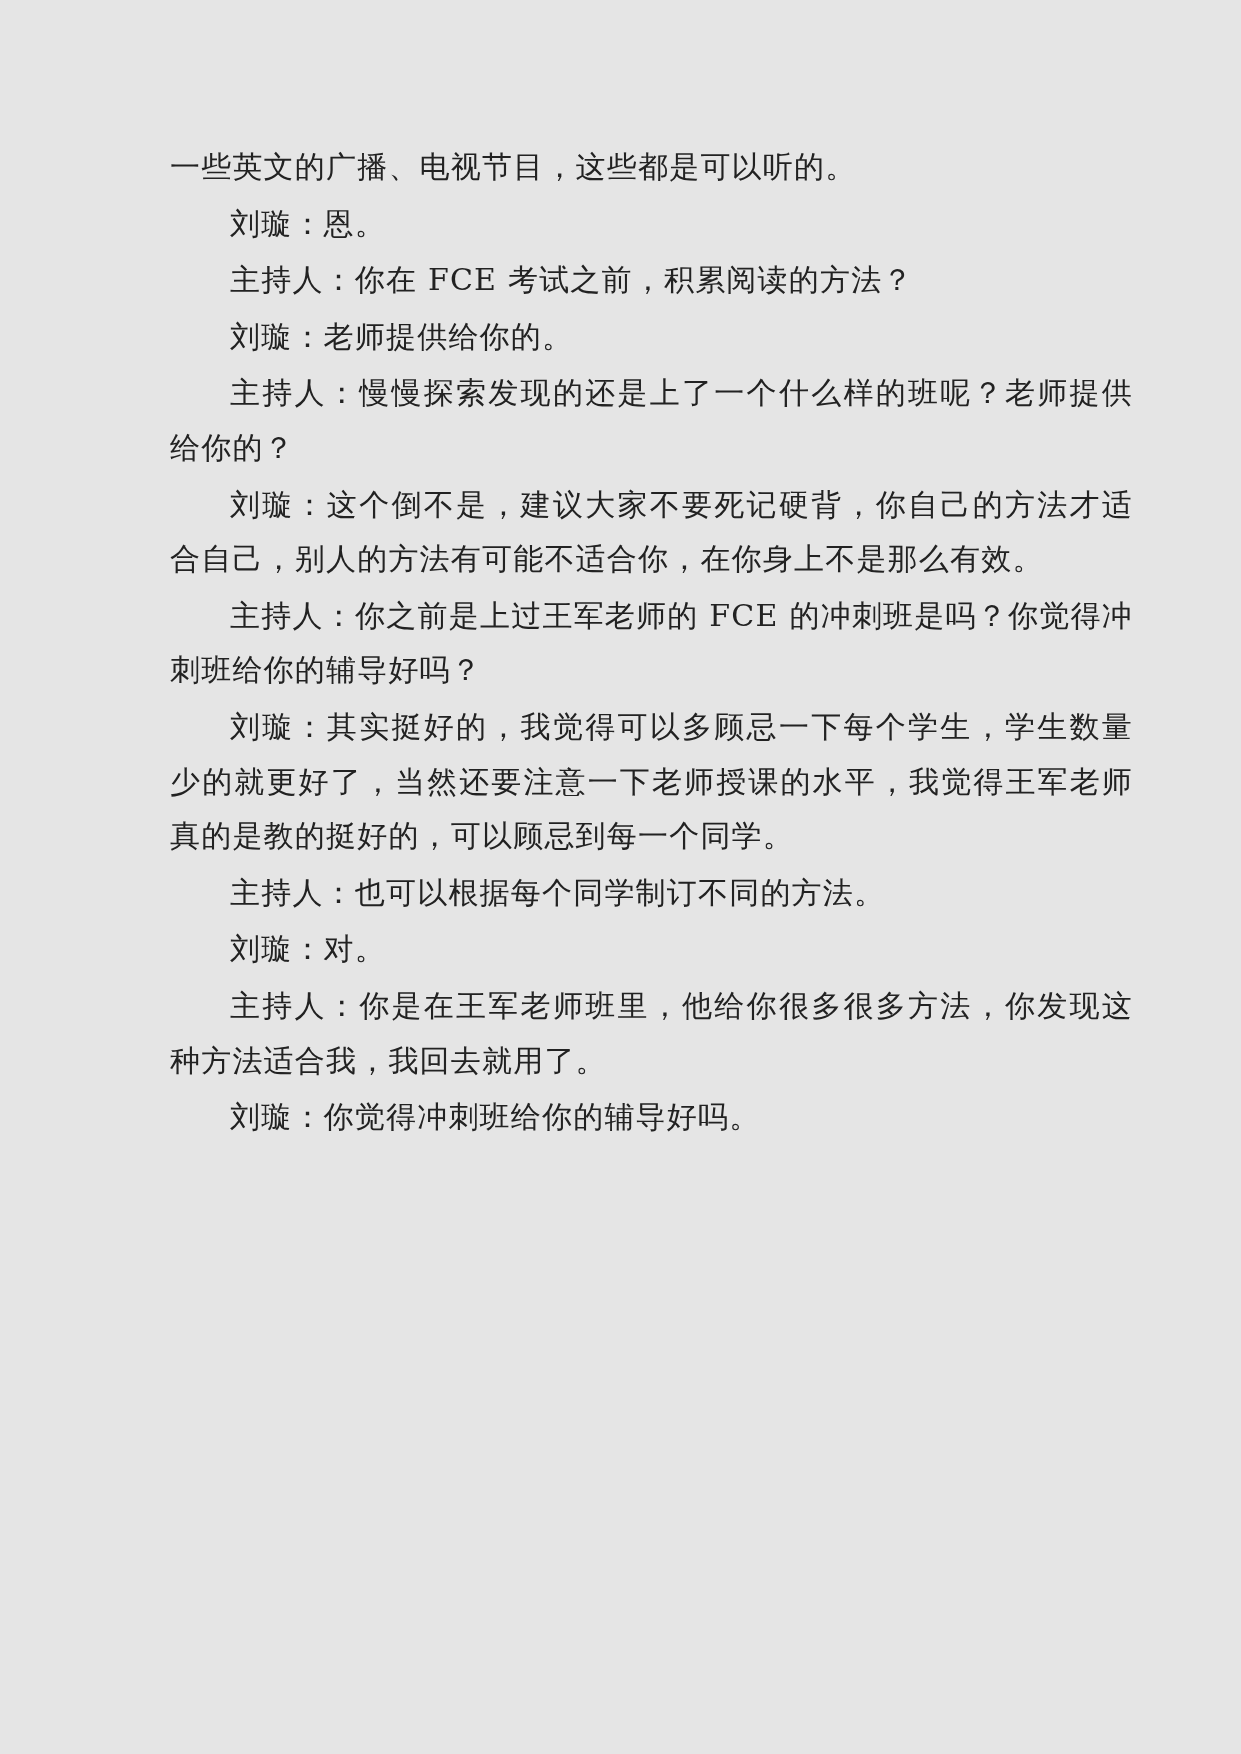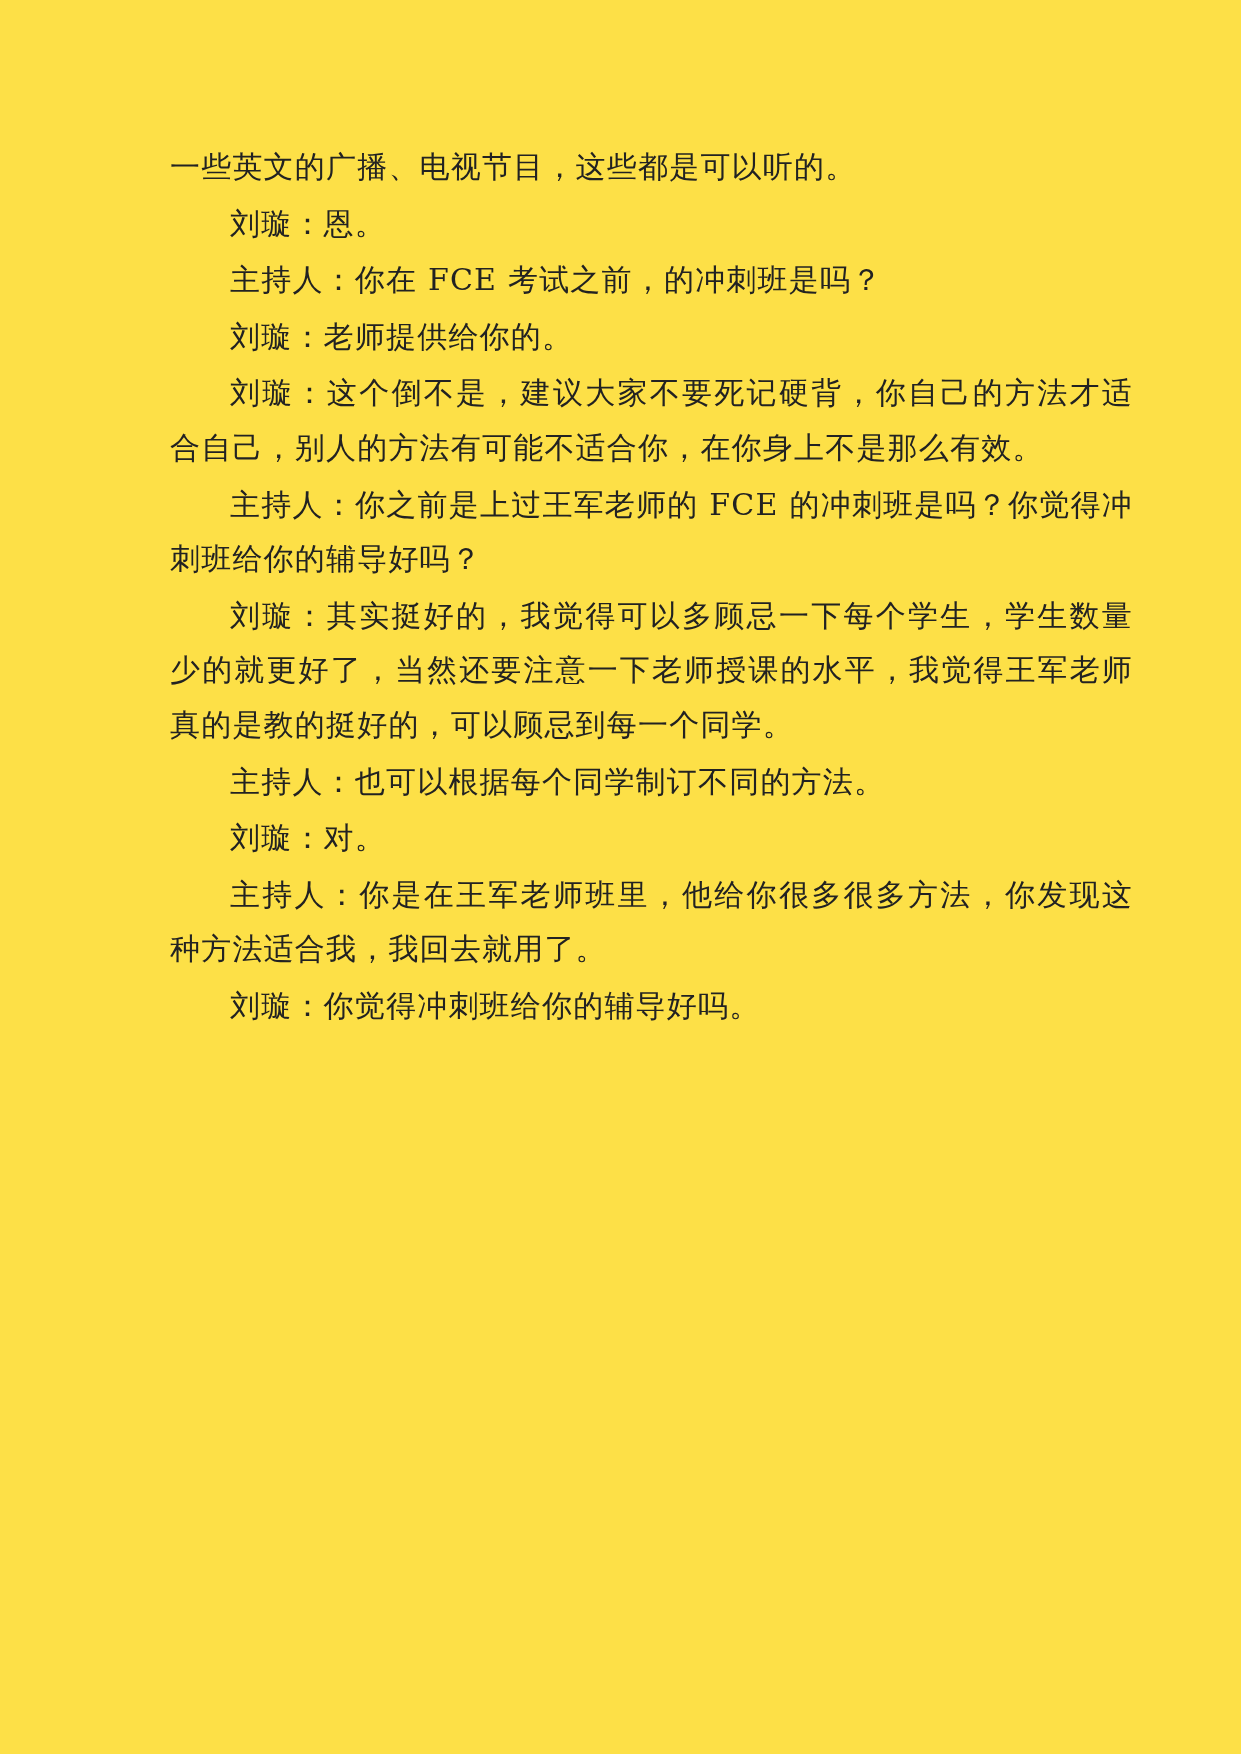--- a/index.html
+++ b/index.html
@@ -14,21 +14,21 @@
     font-family: "DejaVu Serif", "Liberation Serif", serif;
     color: #1a1a1a;
     -webkit-font-smoothing: antialiased;
   }
   .page {
     position: relative;
     width: 1241px;
     height: 1754px;
     box-sizing: border-box;
     padding: 140px 108px 120px 170px;
-    background: #fde047;
+    background: #e5e5e5;
   }
   .doc-body {
     font-size: 30px;
     line-height: 1.82;
     letter-spacing: 0.04em;
     text-align: justify;
     text-justify: inter-ideograph;
     color: #222222;
   }
   .para {
@@ -41,22 +41,23 @@
     text-indent: 0;
   }
 </style>
 </head>
 <body>
 
 <div class="page">
   <div class="doc-body" id="doc-body">
       <p class="para no-indent">一些英文的广播、电视节目，这些都是可以听的。</p>
       <p class="para">刘璇：恩。</p>
-      <p class="para">主持人：你在 FCE 考试之前，的冲刺班是吗？</p>
+      <p class="para">主持人：你在 FCE 考试之前，积累阅读的方法？</p>
       <p class="para">刘璇：老师提供给你的。</p>
+      <p class="para">主持人：慢慢探索发现的还是上了一个什么样的班呢？老师提供给你的？</p>
       <p class="para">刘璇：这个倒不是，建议大家不要死记硬背，你自己的方法才适合自己，别人的方法有可能不适合你，在你身上不是那么有效。</p>
       <p class="para">主持人：你之前是上过王军老师的 FCE 的冲刺班是吗？你觉得冲刺班给你的辅导好吗？</p>
       <p class="para">刘璇：其实挺好的，我觉得可以多顾忌一下每个学生，学生数量少的就更好了，当然还要注意一下老师授课的水平，我觉得王军老师真的是教的挺好的，可以顾忌到每一个同学。</p>
       <p class="para">主持人：也可以根据每个同学制订不同的方法。</p>
       <p class="para">刘璇：对。</p>
       <p class="para">主持人：你是在王军老师班里，他给你很多很多方法，你发现这种方法适合我，我回去就用了。</p>
       <p class="para">刘璇：你觉得冲刺班给你的辅导好吗。</p>
     </div>
 </div>
 

